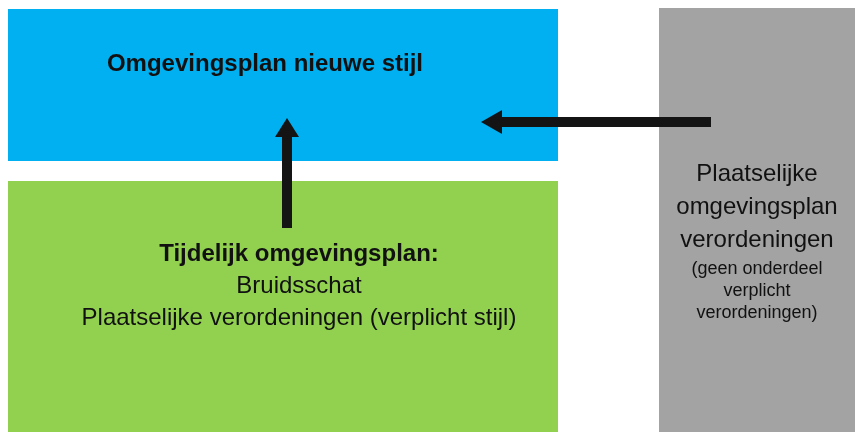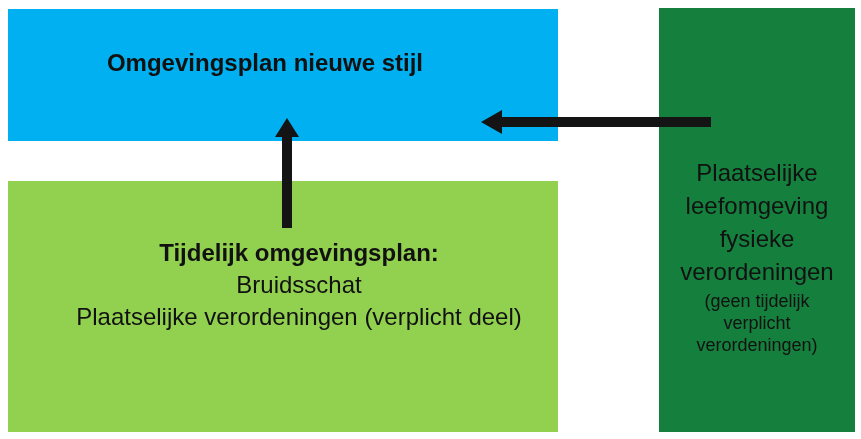--- a/index.html
+++ b/index.html
@@ -5,21 +5,21 @@
   html, body { margin: 0; padding: 0; }
   body { font-family: "Liberation Sans", sans-serif; }
   #canvas {
     position: relative;
     width: 861px;
     height: 439px;
     overflow: hidden;
     background: #ffffff;
   }
   .box { position: absolute; box-sizing: border-box; }
-  #blue-box  { left: 8px;   top: 9px;   width: 550px; height: 132px; }
+  #blue-box  { left: 8px;   top: 9px;   width: 550px; height: 152px; }
   #green-box { left: 8px;   top: 181px; width: 550px; height: 251px; }
   #yellow-box{ left: 659px; top: 8px;   width: 196px; height: 424px; }
 
   .blue-title {
     padding-top: 39px;
     padding-right: 36px;
     text-align: center;
     font-weight: bold;
     font-size: 24px;
     line-height: 30px;
@@ -64,33 +64,32 @@
 <div id="canvas" style="background-color: rgb(255, 255, 255);">
 
   <div id="blue-box" class="box" style="background-color: rgb(0, 176, 240);">
     <div class="blue-title">Omgevingsplan nieuwe stijl</div>
   </div>
 
   <div id="green-box" class="box" style="background-color: rgb(146, 208, 80);">
     <div class="green-text">
       <div class="line green-heading">Tijdelijk omgevingsplan:</div>
       <div class="line">Bruidsschat</div>
-      <div class="line">Plaatselijke verordeningen (verplicht deel)</div>
+      <div class="line">Plaatselijke verordeningen (verplicht stijl)</div>
     </div>
   </div>
 
-  <div id="yellow-box" class="box" style="background-color: #15803d;">
+  <div id="yellow-box" class="box" style="background-color: #a3a3a3;">
     <div class="yellow-text">
       <div class="line">Plaatselijke</div>
-      <div class="line">leefomgeving</div>
-      <div class="line">fysieke</div>
+      <div class="line">omgevingsplan</div>
       <div class="line">verordeningen</div>
     </div>
     <div class="yellow-note">
-      <div class="line">(geen tijdelijk</div>
+      <div class="line">(geen onderdeel</div>
       <div class="line">verplicht</div>
       <div class="line">verordeningen)</div>
     </div>
   </div>
 
   <svg id="arrow-layer" viewBox="0 0 861 439" xmlns="http://www.w3.org/2000/svg">
     <g fill="#141414">
       <rect x="282" y="134" width="10" height="94"></rect>
       <polygon points="287,118 275,137 299,137"></polygon>
     </g>

